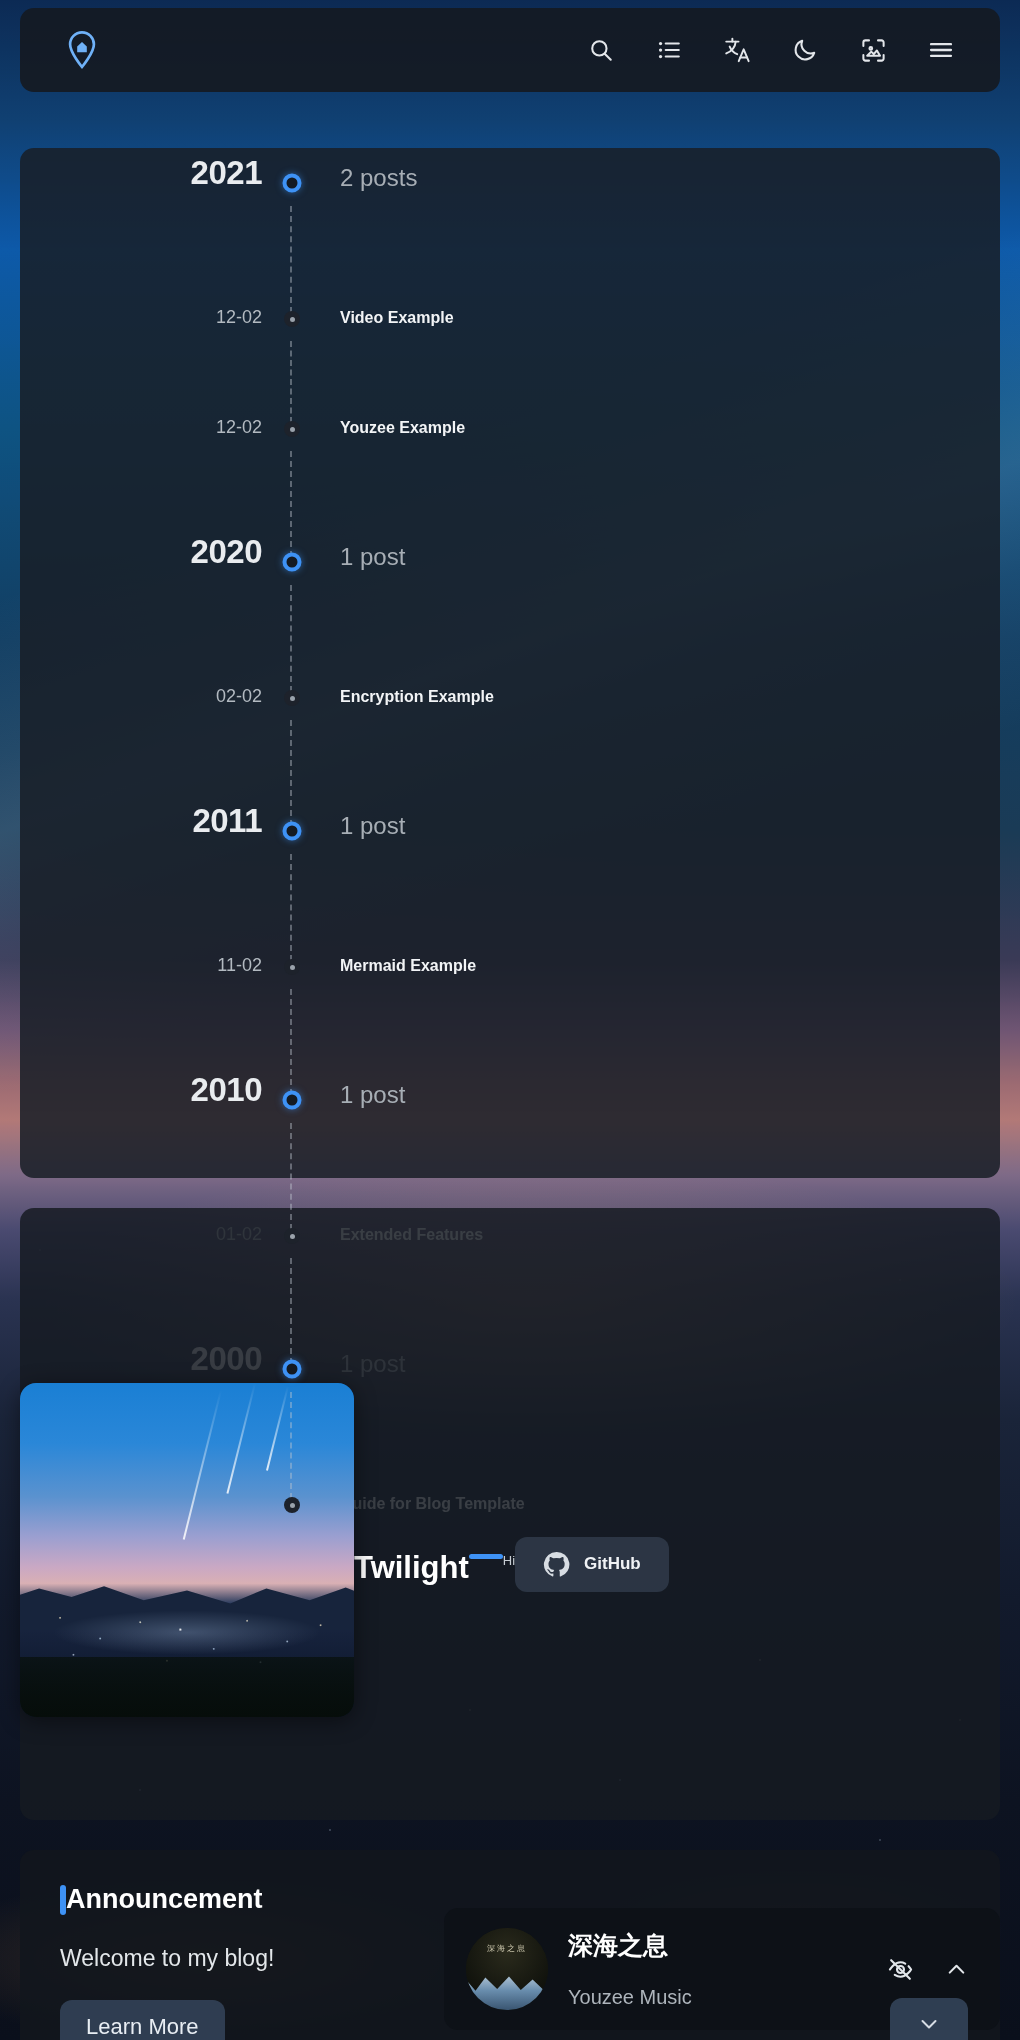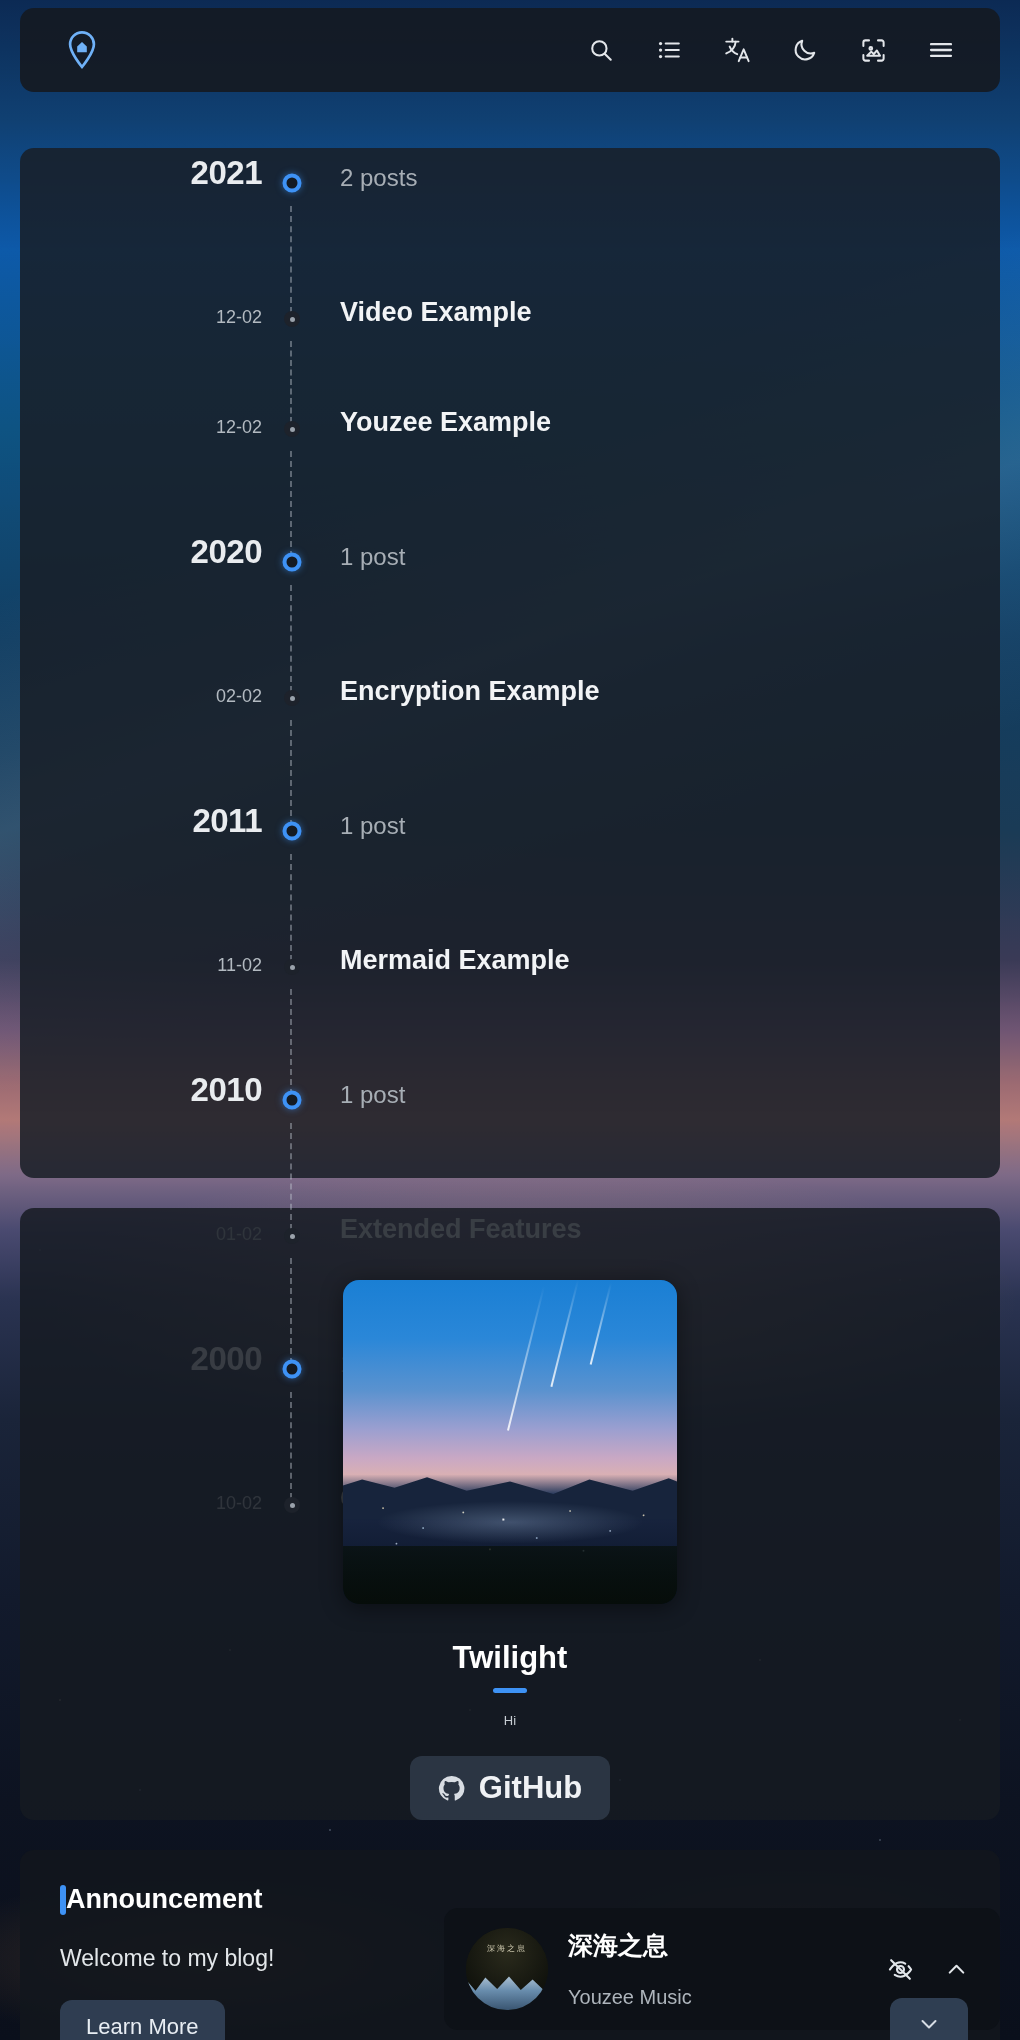--- a/index.html
+++ b/index.html
@@ -147,21 +147,21 @@
     padding-left: 48px;
     white-space: nowrap;
     transform: translateY(-50%);
   }
   .tl-count {
     color: #a7aeb5;
     font-size: 24px;
   }
   .tl-title {
     color: #f2f4f6;
-    font-size: 27px;
+    font-size: 16px;
     font-weight: bold;
     cursor: pointer;
   }
 
   .tl-axis {
     position: absolute;
     left: 270px; top: 0;
     width: 2px; height: 100%;
   }
   .tl-dot-year, .tl-dot-post {
@@ -196,21 +196,21 @@
     border-left: 2px dashed rgba(190,198,208,0.42);
     z-index: 1;
   }
 
   
   .profile-card {
     position: absolute;
     left: 20px; top: 1208px;
     width: 980px; height: 612px;
     display: flex;
-    flex-direction: column;
+    flex-direction: row;
     align-items: center;
     padding-top: 72px;
     background: rgba(22,26,33,0.84);
   }
   .avatar {
     width: 334px; height: 334px;
     border-radius: 16px;
     overflow: hidden;
     position: relative;
     background: #0d1b33;
@@ -280,21 +280,21 @@
   }
   .social-btn {
     margin-top: 28px;
     display: inline-flex;
     align-items: center;
     gap: 14px;
     padding: 14px 28px;
     background: rgba(58,71,88,0.62);
     border-radius: 12px;
     color: #f0f2f5;
-    font-size: 31px;
+    font-size: 17px;
     font-weight: bold;
     cursor: pointer;
   }
   .social-btn svg { display:block; }
 
   
   .announce-card {
     position: absolute;
     left: 20px; top: 1850px;
     width: 980px; height: 230px;

